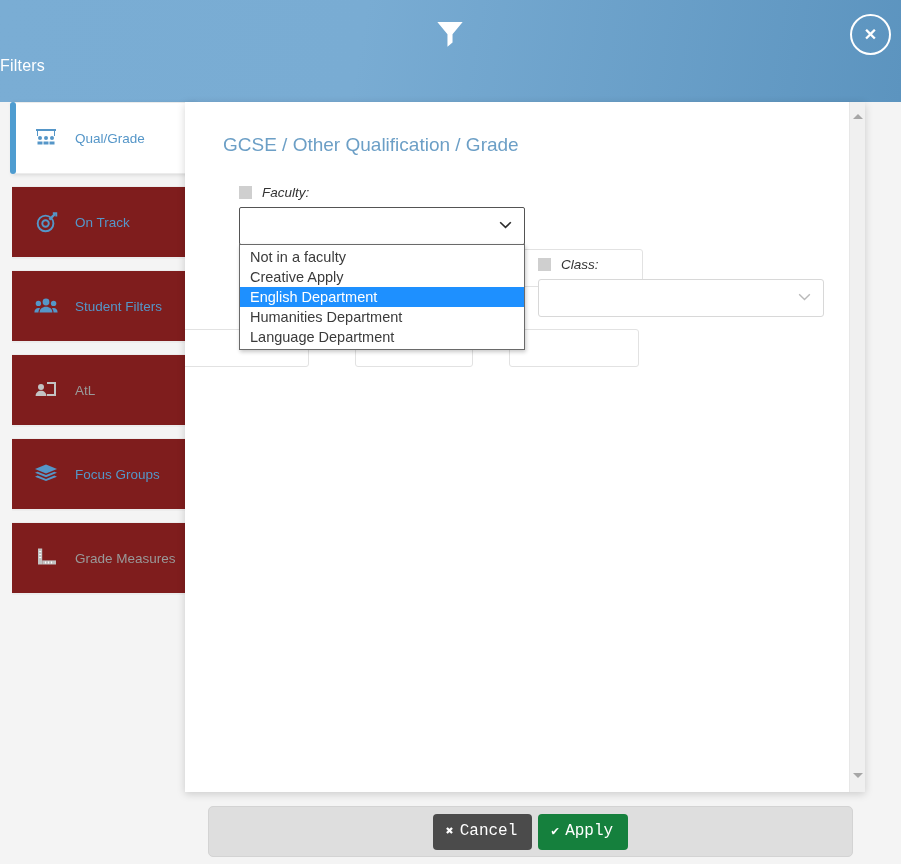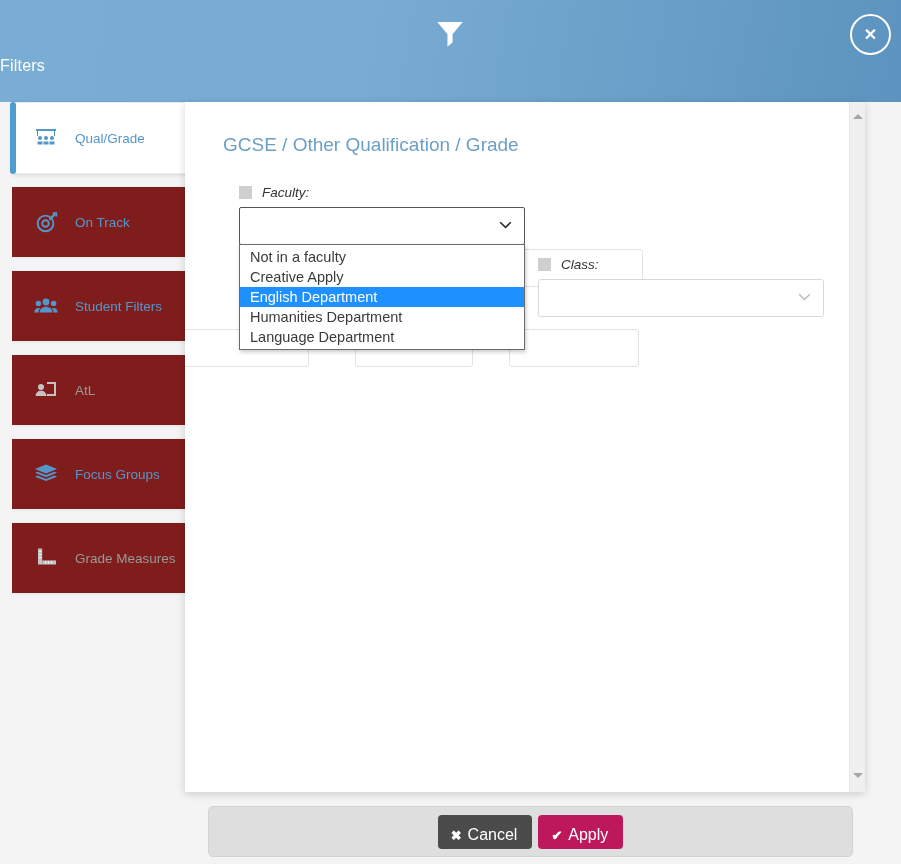--- a/index.html
+++ b/index.html
@@ -274,29 +274,29 @@
     border: 1px solid #d3d3d3;
     border-radius: 5px;
     box-sizing: border-box;
     display: flex;
     align-items: center;
     justify-content: center;
   }
   .btn {
     border: none;
     border-radius: 4px;
-    font-family: Liberation Sans, sans-serif;
+    font-family: Liberation Mono, monospace;
     font-size: 16px;
     color: #ffffff;
-    padding: 7px 15px 0 13px;
-    cursor: pointer;
-    line-height: 26px;
+    padding: 7px 15px 8px 13px;
+    cursor: pointer;
+    line-height: 20px;
   }
   #cancel-button { background: #4b4b4b; margin-right: 6px; }
-  #apply-button { background: #be185d; }
+  #apply-button { background: #15803d; }
   .btn .gl { font-size: 13px; margin-right: 6px; font-weight: bold; }
 </style>
 </head>
 <body>
 
 <div id="header">
   <div id="header-center">
     <svg class="funnel" viewBox="0 0 24 24">
       <path d="M2.5 3 h19 l-7.6 9.2 v6.1 l-3.8 3.2 v-9.3 z" fill="#ffffff"></path>
     </svg>

